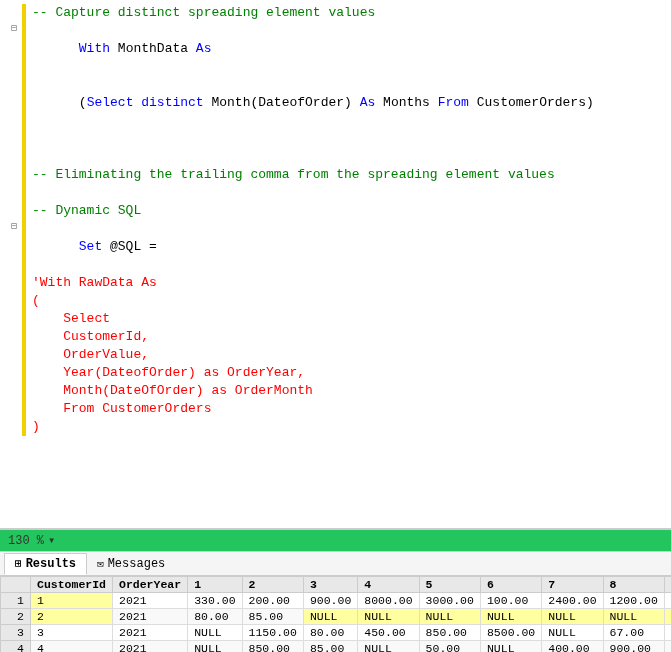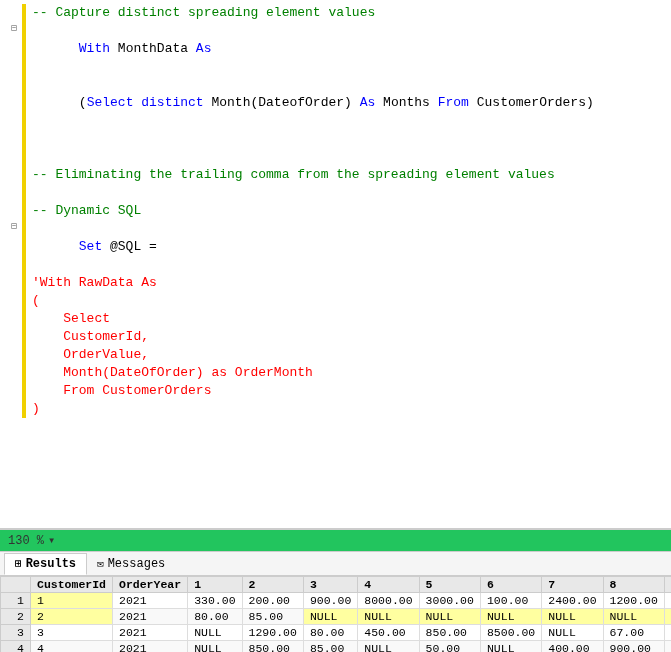--- a/index.html
+++ b/index.html
@@ -246,20 +246,25 @@
     <span class="code-text str">&nbsp;&nbsp;&nbsp;&nbsp;CustomerId,</span>
   </div>
   <div class="code-line">
     <div class="line-indicator"></div>
     <div class="yellow-bar"></div>
     <span class="code-text str">&nbsp;&nbsp;&nbsp;&nbsp;OrderValue,</span>
   </div>
   <div class="code-line">
     <div class="line-indicator"></div>
     <div class="yellow-bar"></div>
+    <span class="code-text str">&nbsp;&nbsp;&nbsp;&nbsp;Year(DateofOrder) as OrderYear,</span>
+  </div>
+  <div class="code-line">
+    <div class="line-indicator"></div>
+    <div class="yellow-bar"></div>
     <span class="code-text str">&nbsp;&nbsp;&nbsp;&nbsp;Month(DateOfOrder) as OrderMonth</span>
   </div>
   <div class="code-line">
     <div class="line-indicator"></div>
     <div class="yellow-bar"></div>
     <span class="code-text str">&nbsp;&nbsp;&nbsp;&nbsp;From CustomerOrders</span>
   </div>
   <div class="code-line">
     <div class="line-indicator"></div>
     <div class="yellow-bar"></div>
@@ -335,21 +340,21 @@
         <td class="null-val highlight-yellow">NULL</td>
         <td class="null-val highlight-yellow">NULL</td>
 
       </tr>
 
       <tr>
         <td class="row-num">3</td>
         <td>3</td>
         <td>2021</td>
         <td class="null-val">NULL</td>
-        <td>1290.00</td>
+        <td>1150.00</td>
         <td>80.00</td>
         <td>450.00</td>
         <td>850.00</td>
         <td>8500.00</td>
         <td class="null-val">NULL</td>
         <td>67.00</td>
         <td class="null-val">NULL</td>
 
       </tr>
 

